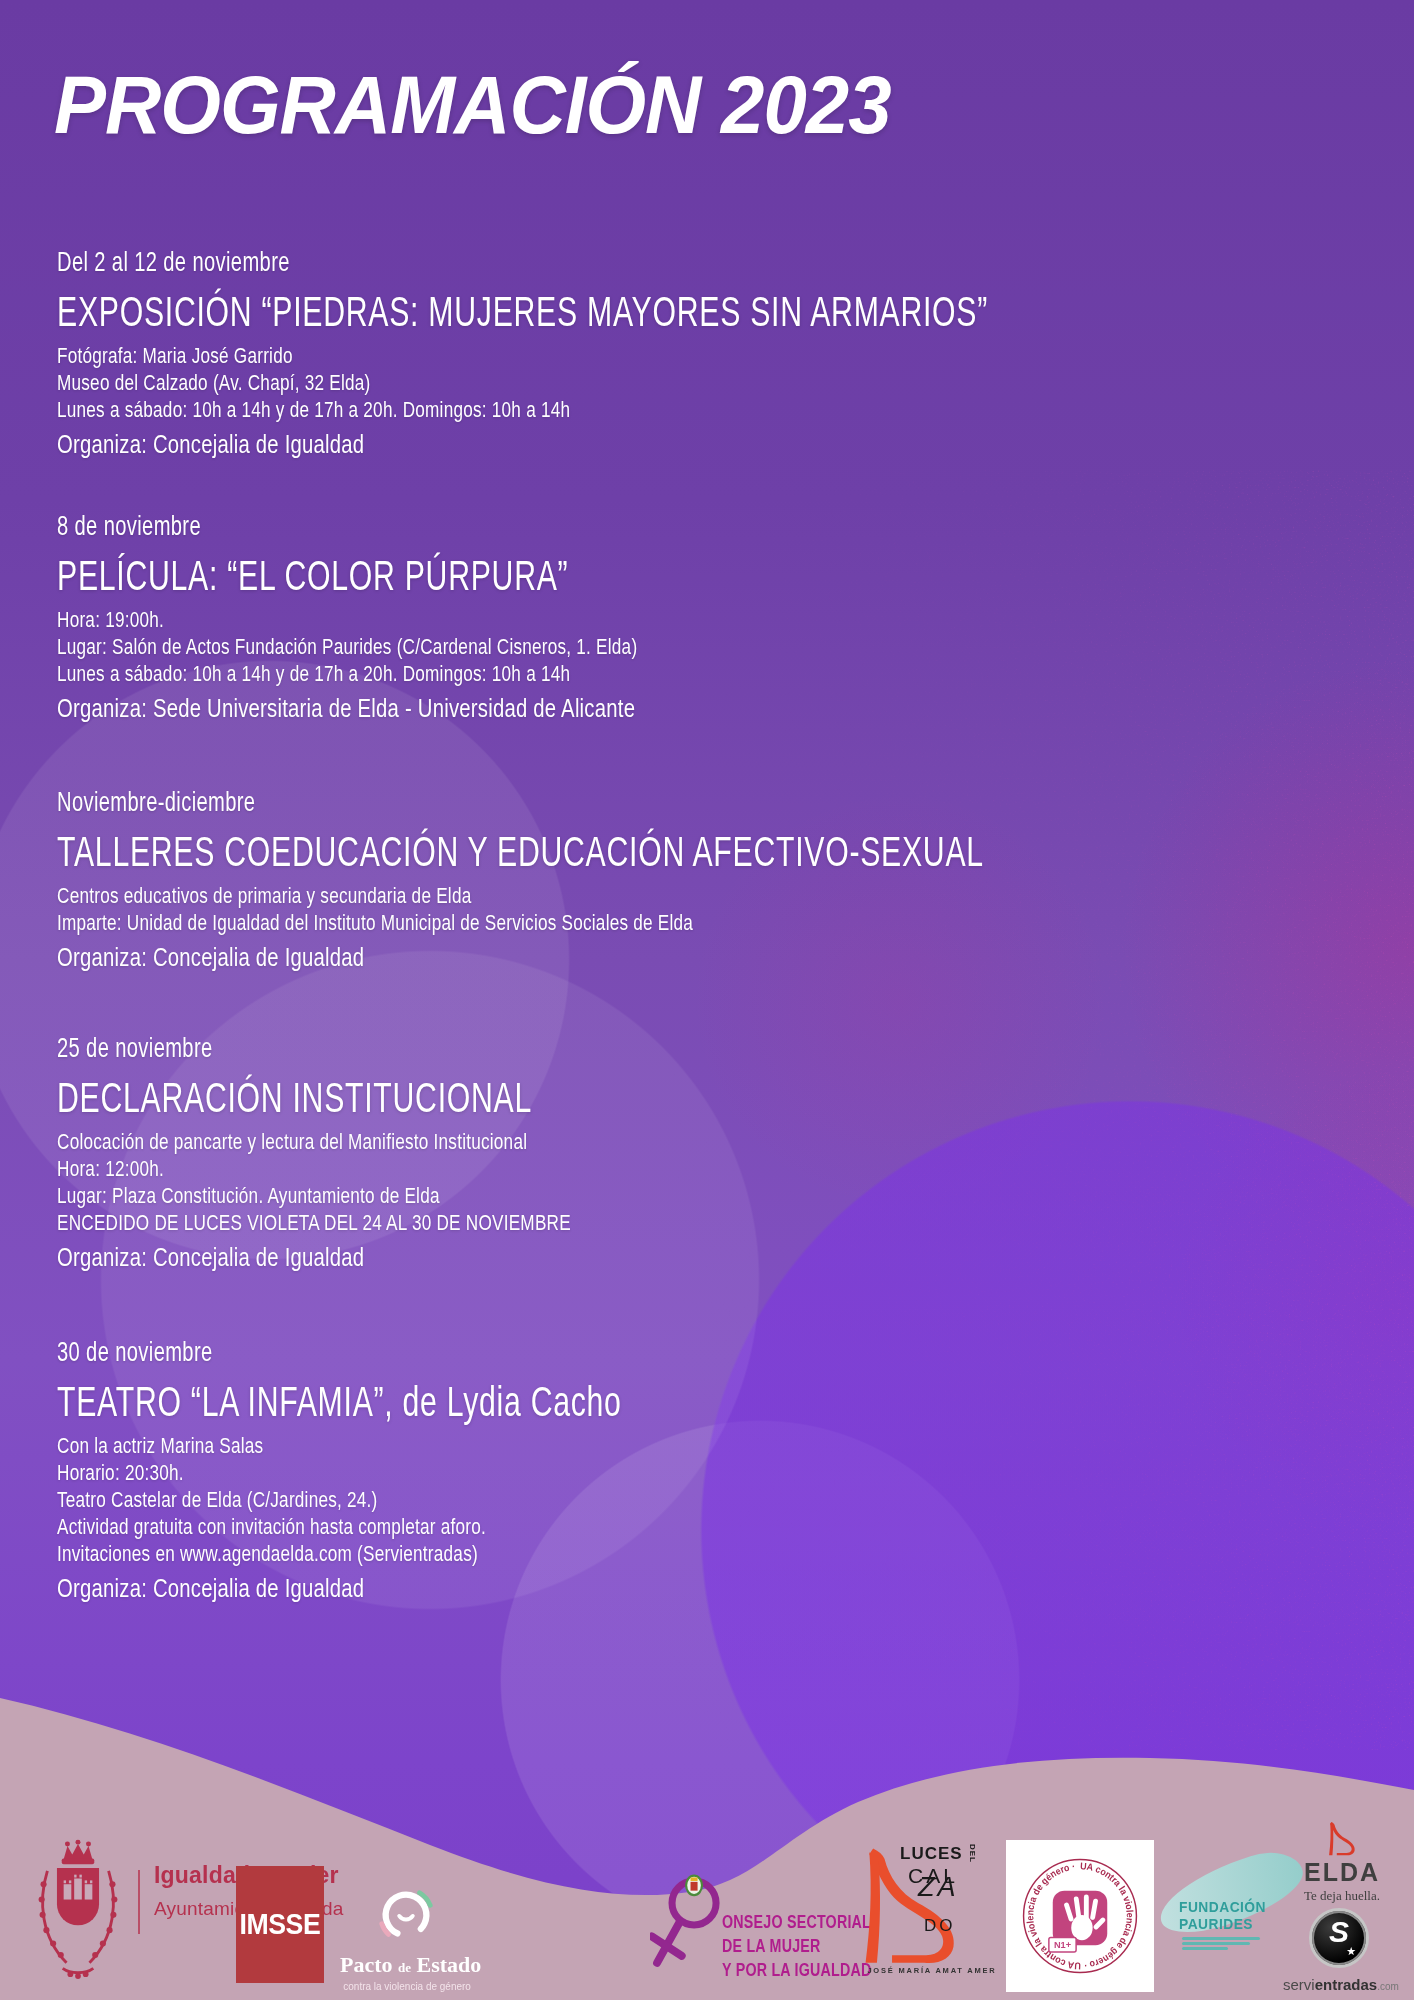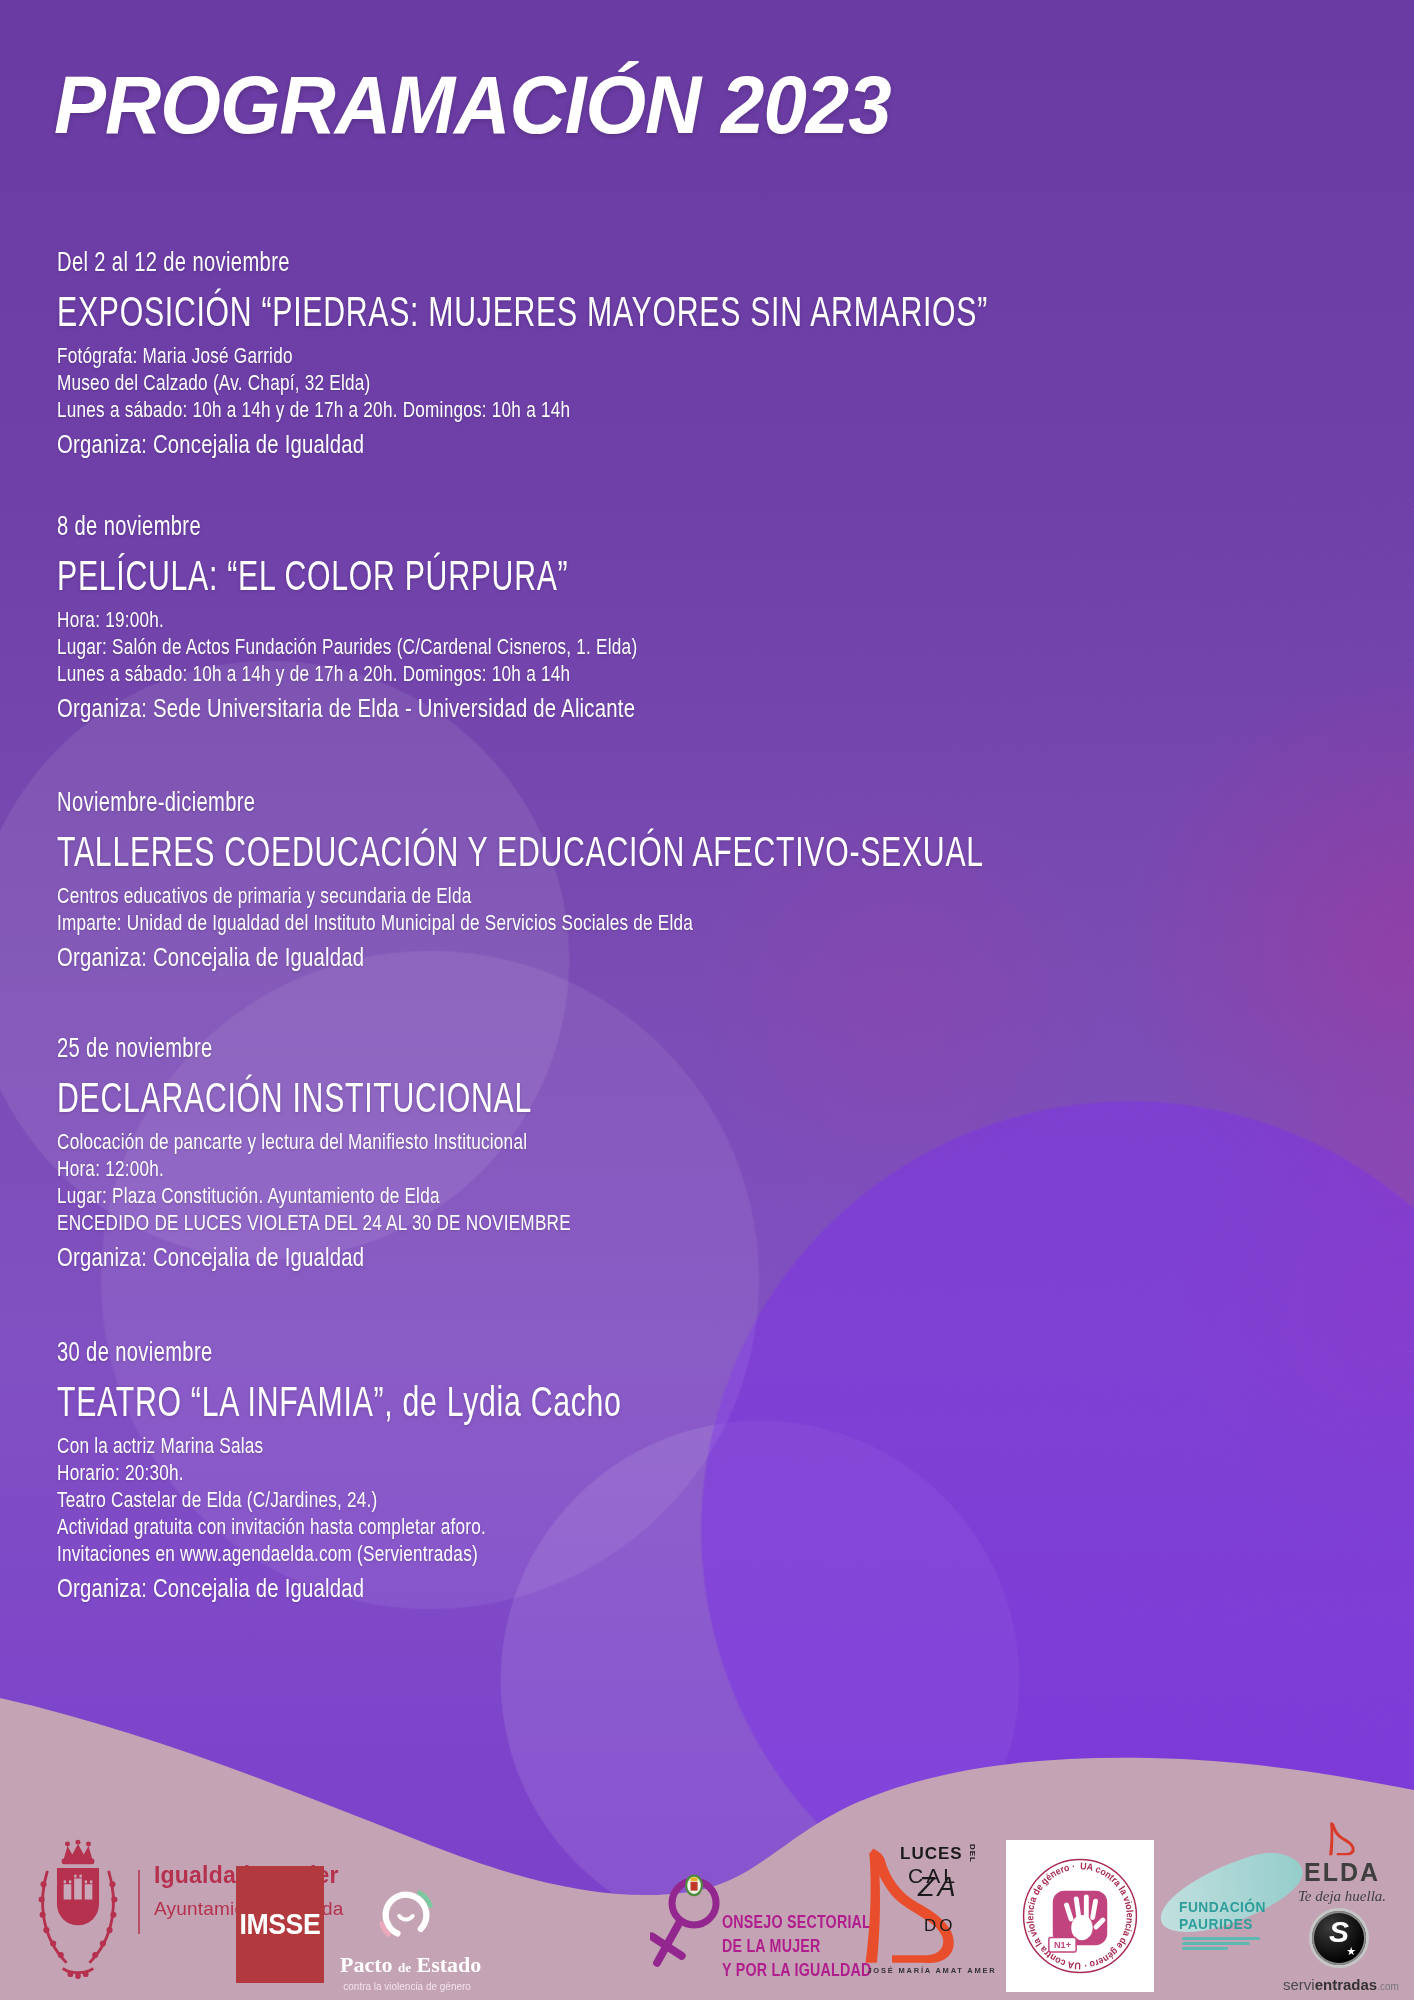--- a/index.html
+++ b/index.html
@@ -80,21 +80,21 @@
     transform:rotate(-18deg);opacity:.92;
   }
   .paurides-text{position:relative;color:#2f9e9b;font-weight:700;font-size:15px;letter-spacing:0.5px;line-height:17px;padding-top:24px;padding-left:12px;transform:scaleX(0.92);transform-origin:left top;}
   .paurides-fineprint{position:relative;margin:5px 0 0 14px;}
   .paurides-fineprint i{display:block;height:2.5px;background:#5fb7b2;margin-bottom:2.5px;border-radius:2px;}
   .paurides-fineprint i:nth-child(1){width:78px;}
   .paurides-fineprint i:nth-child(2){width:68px;}
   .paurides-fineprint i:nth-child(3){width:46px;}
   .elda-brand{position:absolute;left:1294px;top:1822px;width:96px;text-align:center;color:#3f3f3f;}
   .elda-name{font-size:25px;font-weight:800;letter-spacing:2px;margin-top:-2px;}
-  .elda-tagline{font-family:"Liberation Serif",serif;font-style:italic;font-size:15px;margin-top:1px;white-space:nowrap;}
+  .elda-tagline{font-family:"Liberation Serif",serif;font-size:13px;margin-top:1px;white-space:nowrap;}
   .servi{position:absolute;left:1283px;top:1908px;width:112px;text-align:center;}
   .servi-circle{
     position:relative;width:54px;height:54px;margin:0 auto;border-radius:50%;
     background:radial-gradient(circle at 35% 30%, #3c3c3c, #000 70%);
     border:3px solid #c6c6c6;box-shadow:inset 0 0 0 2px #8a8a8a;
   }
   .servi-s{position:absolute;left:0;top:4px;width:100%;text-align:center;color:#fff;font-size:30px;font-weight:800;font-style:italic;}
   .servi-star{position:absolute;right:10px;bottom:7px;color:#fff;font-size:11px;font-style:normal;}
   .servi-brand{margin-top:8px;font-size:15px;color:#4a4a4a;white-space:nowrap;}
   .servi-brand b{color:#333;}

